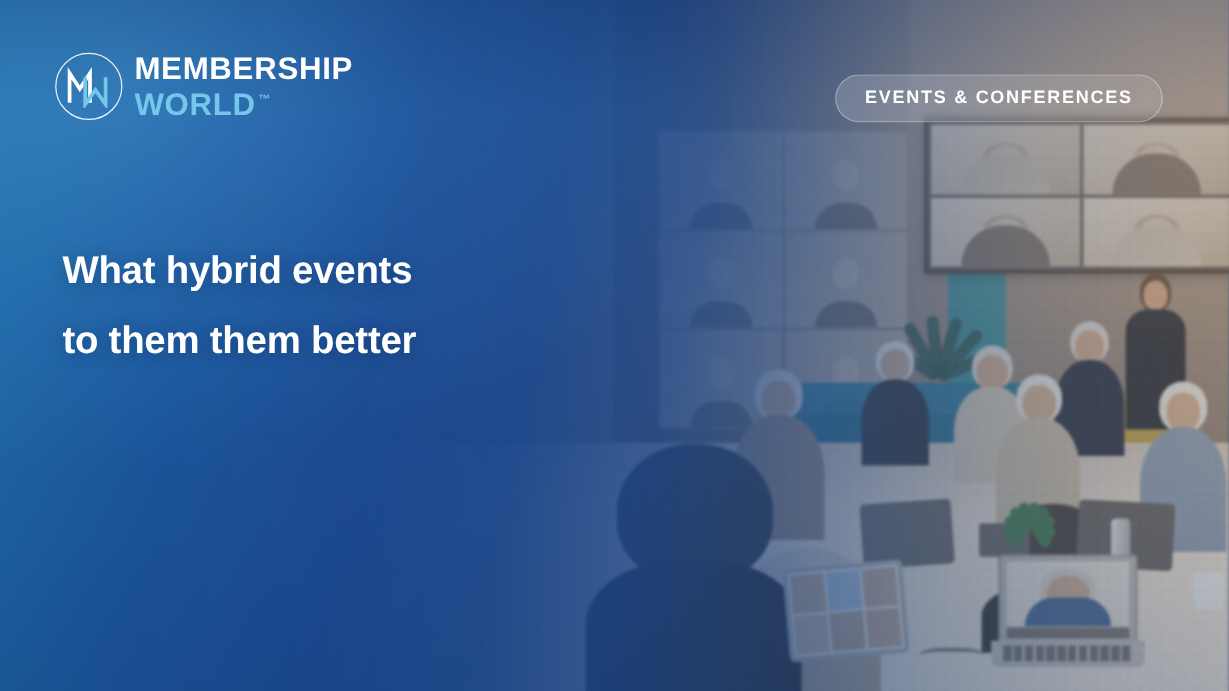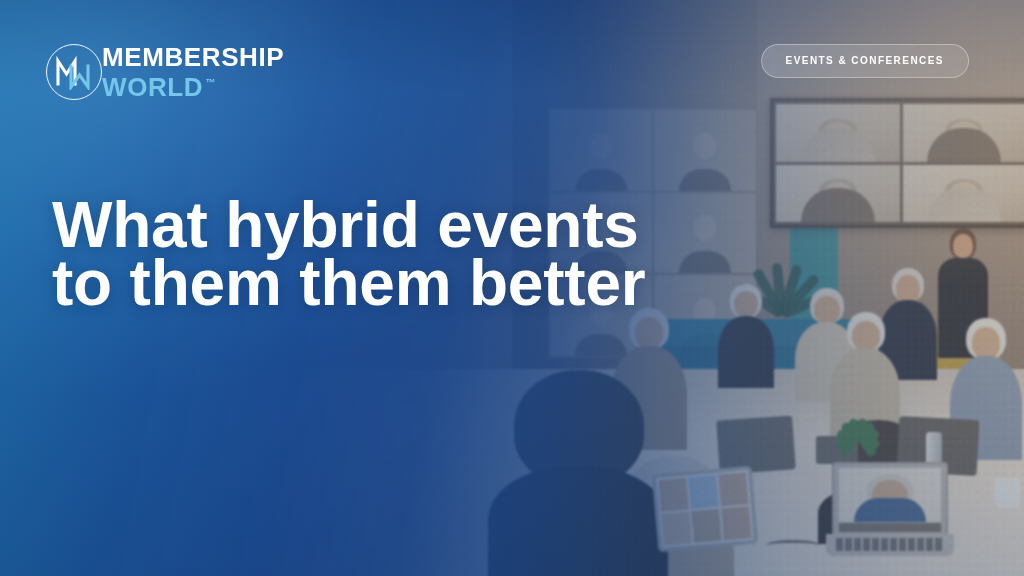--- a/index.html
+++ b/index.html
@@ -274,21 +274,21 @@
     background:radial-gradient(ellipse at 86% 8%,
       rgba(188,162,138,.30) 0%, rgba(0,0,0,0) 68%);
   }
 
   
   .content { position:absolute; inset:0; }
 
   
   .logo-lockup {
     position:absolute; left:46px; top:44px;
-    display:flex; align-items:center; gap:0;
+    display:flex; align-items:center; gap:10px;
   }
   .logo-mark {
     position:relative; width:56px; height:56px; flex:0 0 56px;
     border-radius:50%;
     border:1.6px solid rgba(255,255,255,.92);
     display:flex; align-items:center; justify-content:center;
   }
   .logo-mark svg { display:block; }
   .logo-words { line-height:1; }
   .logo-line1 {
@@ -302,36 +302,36 @@
     color:#74c6ea;
     position:relative;
   }
   .logo-tm {
     font-size:10px; font-weight:bold; vertical-align:super;
     margin-left:2px; letter-spacing:0;
   }
 
   
   .badge {
-    position:absolute; right:55px; top:44px;
+    position:absolute; right:55px; top:62px;
     padding:10px 24px 11px;
     border-radius:999px;
     border:1px solid rgba(255,255,255,.34);
     background:linear-gradient(100deg, rgba(255,255,255,.17), rgba(255,255,255,.10));
     color:#ffffff;
-    font-size:10px; font-weight:bold; letter-spacing:1.45px;
+    font-size:15px; font-weight:bold; letter-spacing:1.45px;
     white-space:nowrap;
     backdrop-filter:blur(3px);
   }
 
   
   .headline {
     position:absolute; left:52px; top:196px;
     color:#ffffff;
-    font-size:64px; font-weight:bold;
+    font-size:32px; font-weight:bold;
     line-height:58px; letter-spacing:-.2px;
     text-shadow:0 2px 14px rgba(8,30,70,.30);
   }
   .headline .hl-line { display:block; white-space:nowrap; }
 
   
   .footer-url {
     position:absolute; left:41px; bottom:42px;
     display:flex; align-items:center; gap:11px;
     color:rgba(255,255,255,.93);

